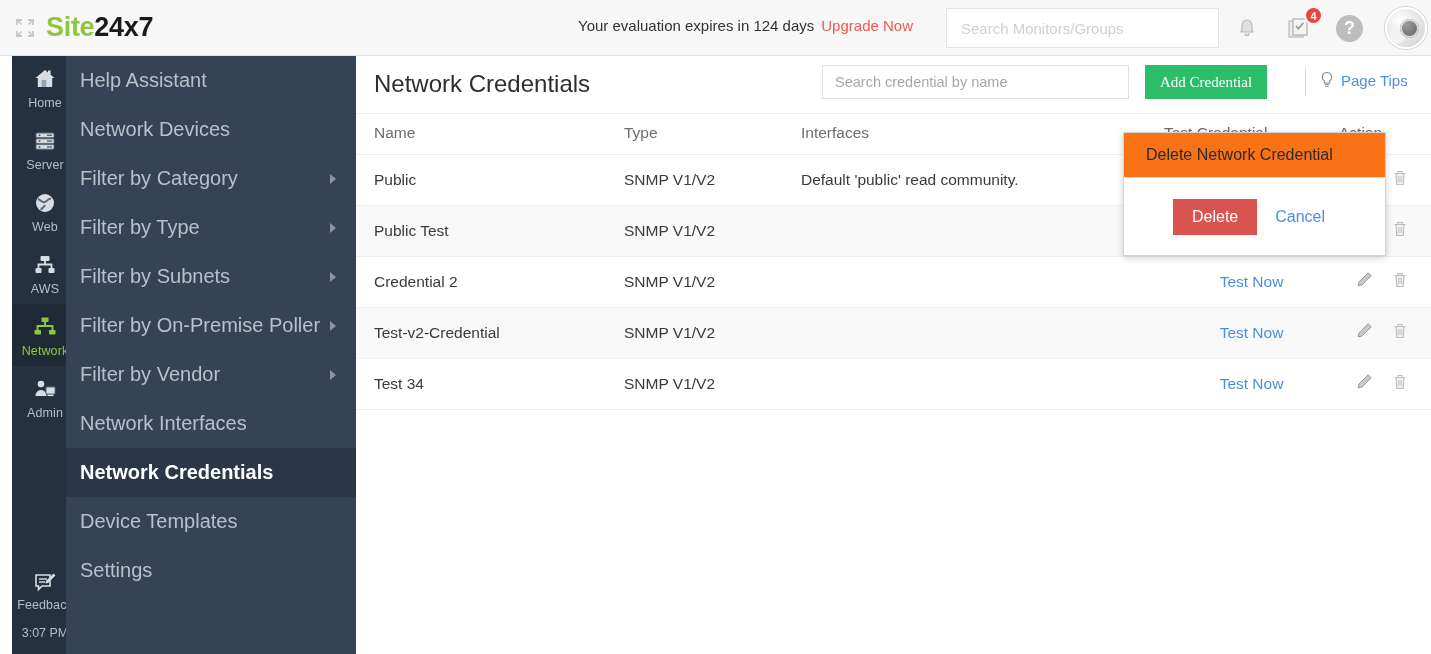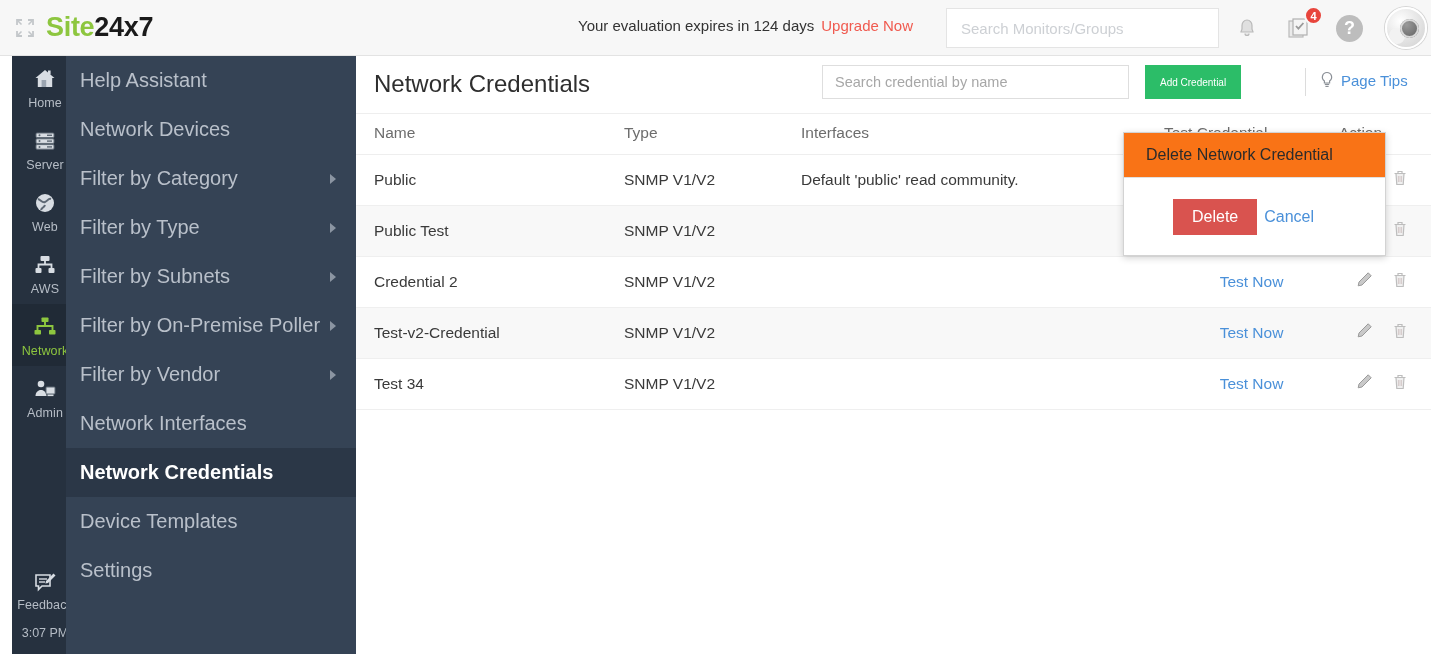--- a/index.html
+++ b/index.html
@@ -155,22 +155,22 @@
     width: 307px; height: 34px;
     border: 1px solid #dedede; background: #fff;
     padding: 0 12px; font-size: 14.5px; color: #333;
     font-family: "Liberation Sans", sans-serif; outline: none;
   }
   .cred-search::placeholder { color: #a7a7a7; }
   .add-btn {
     position: absolute; left: 789px; top: 9px;
     height: 34px; padding: 0 15px;
     background: #2cbd68; color: #ffffff;
-    border: none; font-size: 10px; cursor: pointer;
-    font-family: Liberation Sans, sans-serif;
+    border: none; font-size: 15px; cursor: pointer;
+    font-family: Liberation Serif, serif;
   }
   .divider-v {
     position: absolute; left: 949px; top: 12px;
     width: 1px; height: 28px; background: #dcdcdc;
   }
   .page-tips {
     position: absolute; left: 963px; top: 15px;
     display: flex; align-items: center; gap: 6px;
     color: #4a90d9; font-size: 15px; cursor: pointer;
   }
@@ -212,21 +212,21 @@
     z-index: 50;
   }
   .pop-head {
     height: 45px; background: #f97316;
     border-bottom: 1px solid #e0e0e0;
     display: flex; align-items: center; padding-left: 22px;
     font-size: 16px; color: #2b2b2b;
   }
   .pop-body {
     height: 77px; display: flex; align-items: center;
-    padding-left: 49px; gap: 7px;
+    padding-left: 49px; gap: 18px;
   }
   .pop-delete {
     background: #d9534f; color: #ffffff;
     border: none; padding: 9px 19px; font-size: 16px;
     cursor: pointer; font-family: "Liberation Sans", sans-serif;
   }
   .pop-cancel {
     color: #4a90d9; font-size: 16px; cursor: pointer;
   }
 </style>

